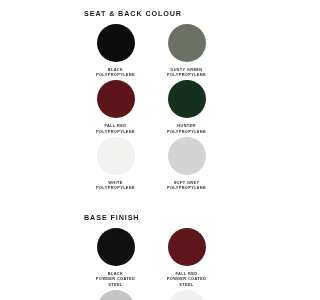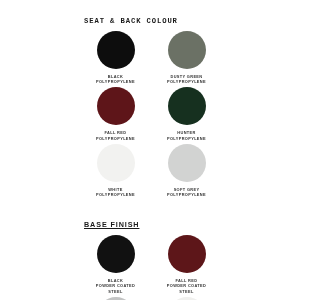--- a/index.html
+++ b/index.html
@@ -26,26 +26,24 @@
   .section-title {
     font-size: 7.2px;
     font-weight: bold;
     letter-spacing: 0.9px;
     color: #1a1a1a;
     text-transform: uppercase;
     margin: 0;
     padding-left: 66px;
   }
   #seat-section .section-title {
-    padding-top: 17px;
-    font-family: Liberation Mono, monospace;
+    padding-top: 9px;
   }
   #base-section .section-title {
     padding-top: 20px;
-    text-decoration: underline;
   }
   .swatch-grid {
     display: flex;
     flex-wrap: wrap;
     padding-left: 62px;
     padding-right: 10px;
     margin-top: 6px;
   }
   .swatch-cell {
     width: 71px;

